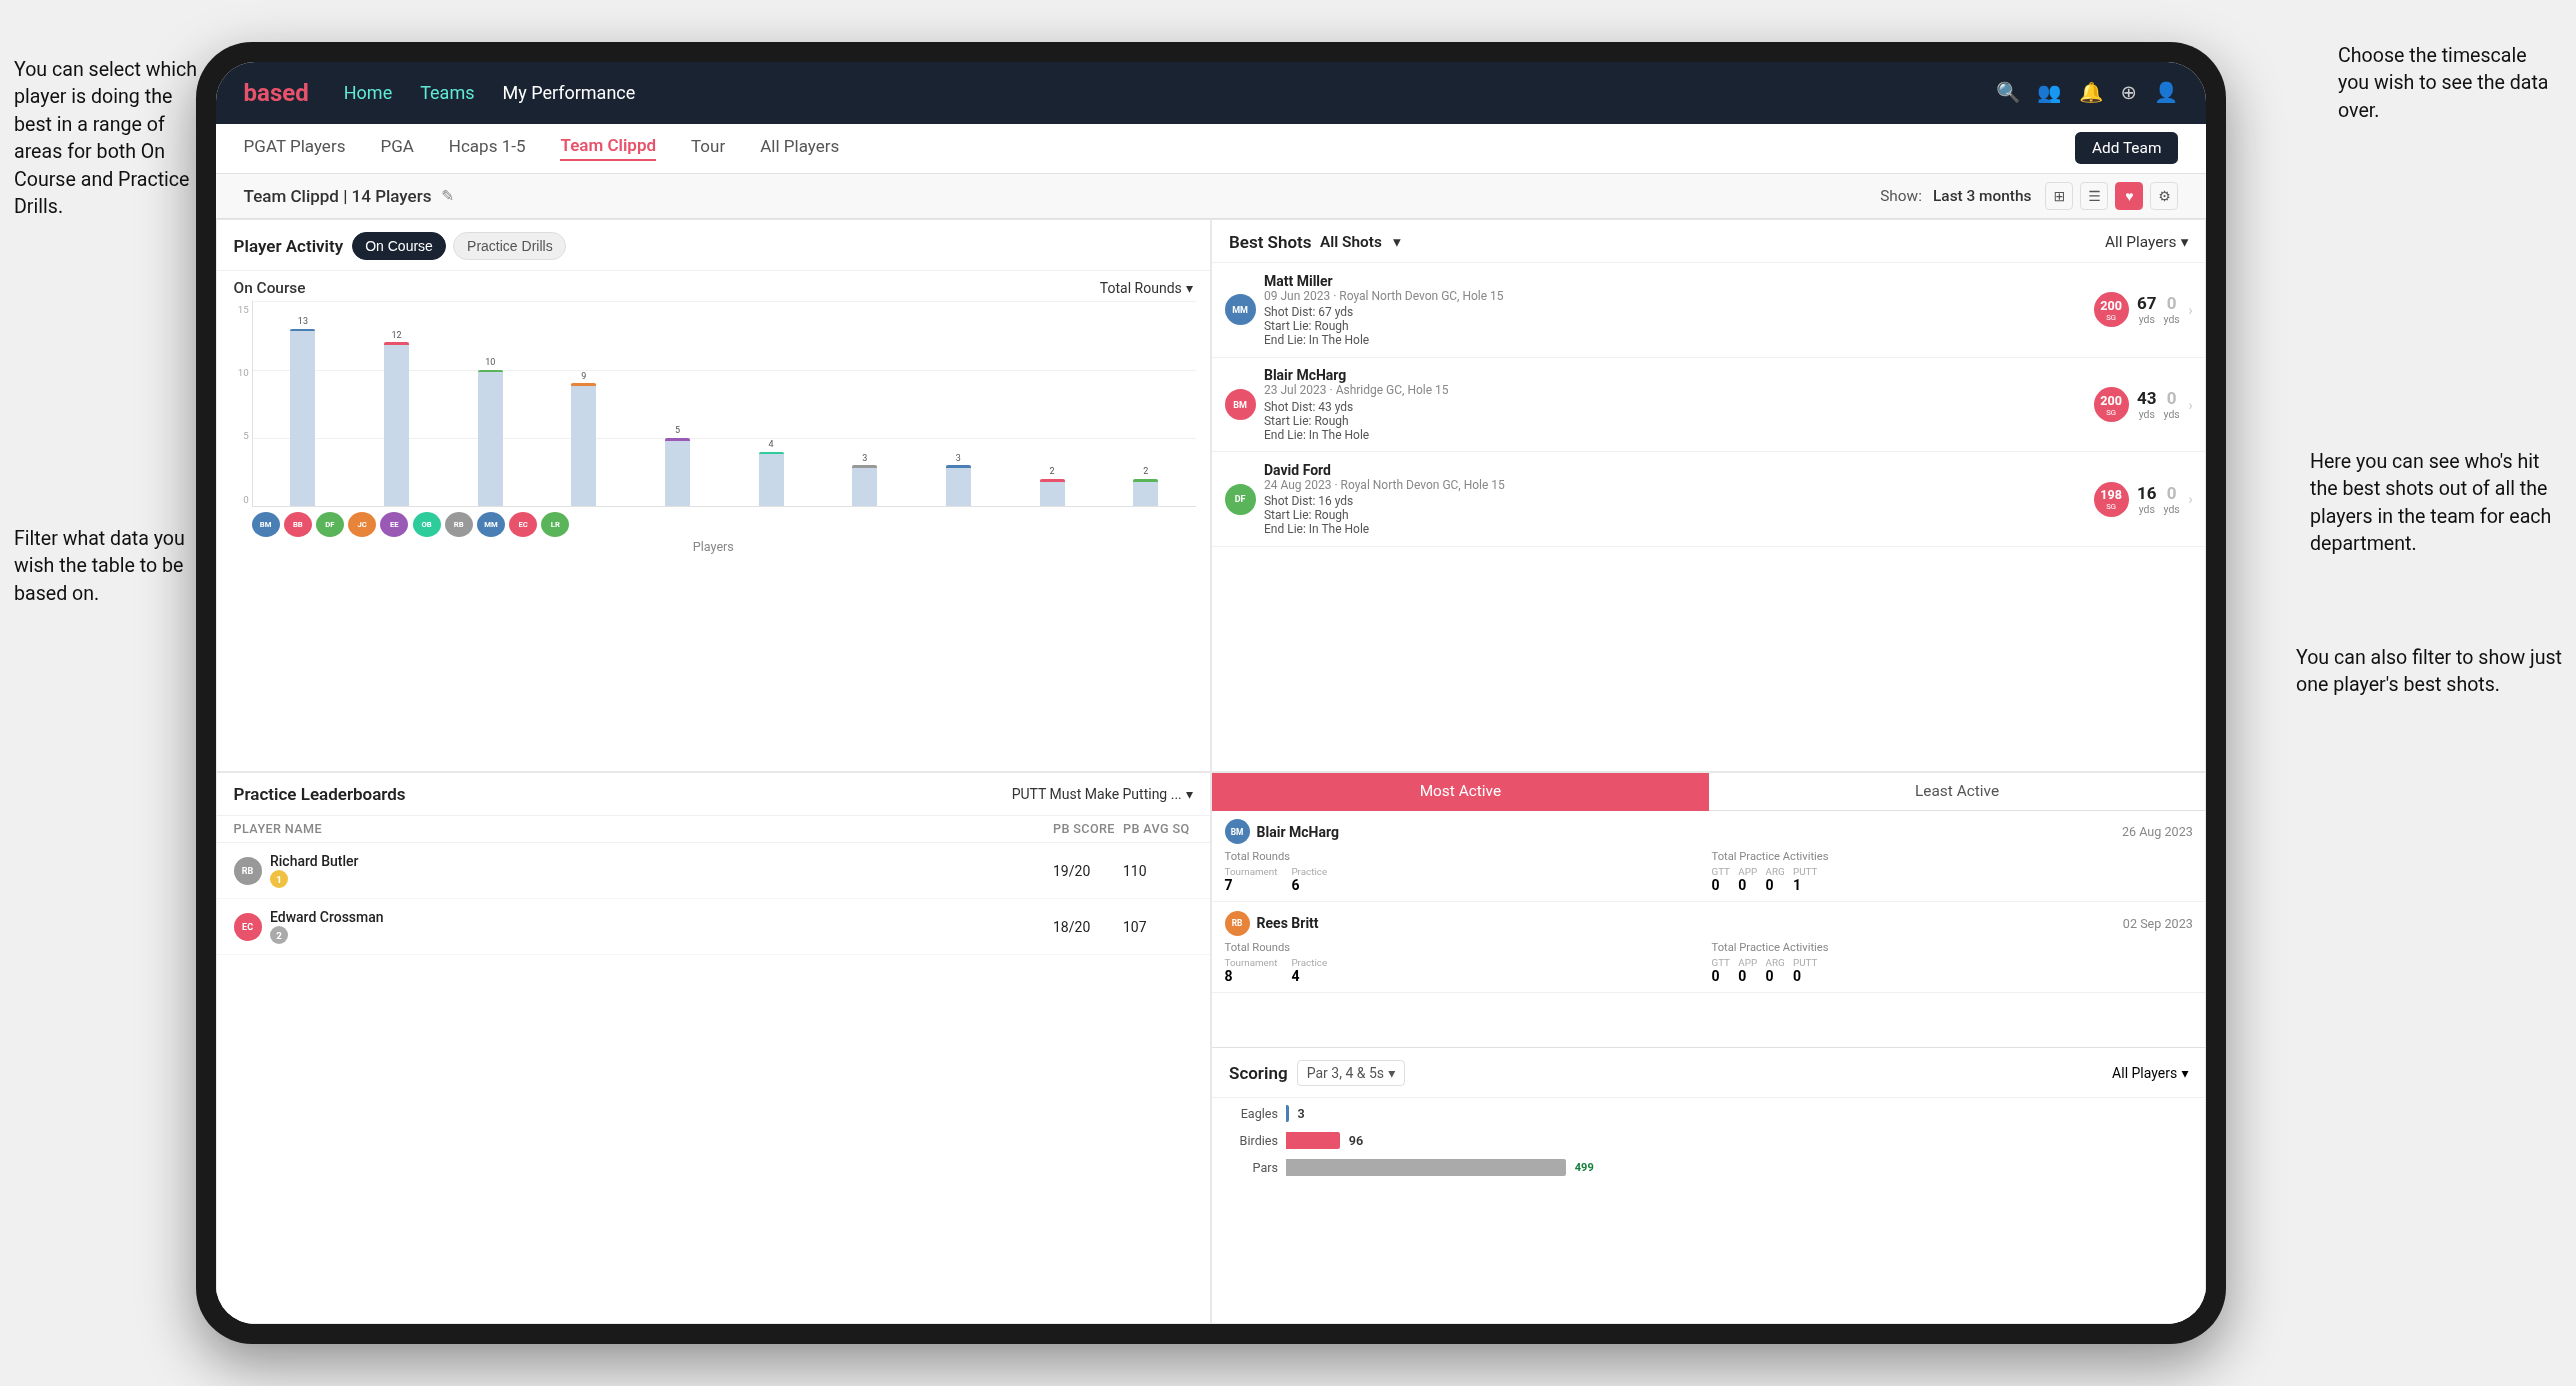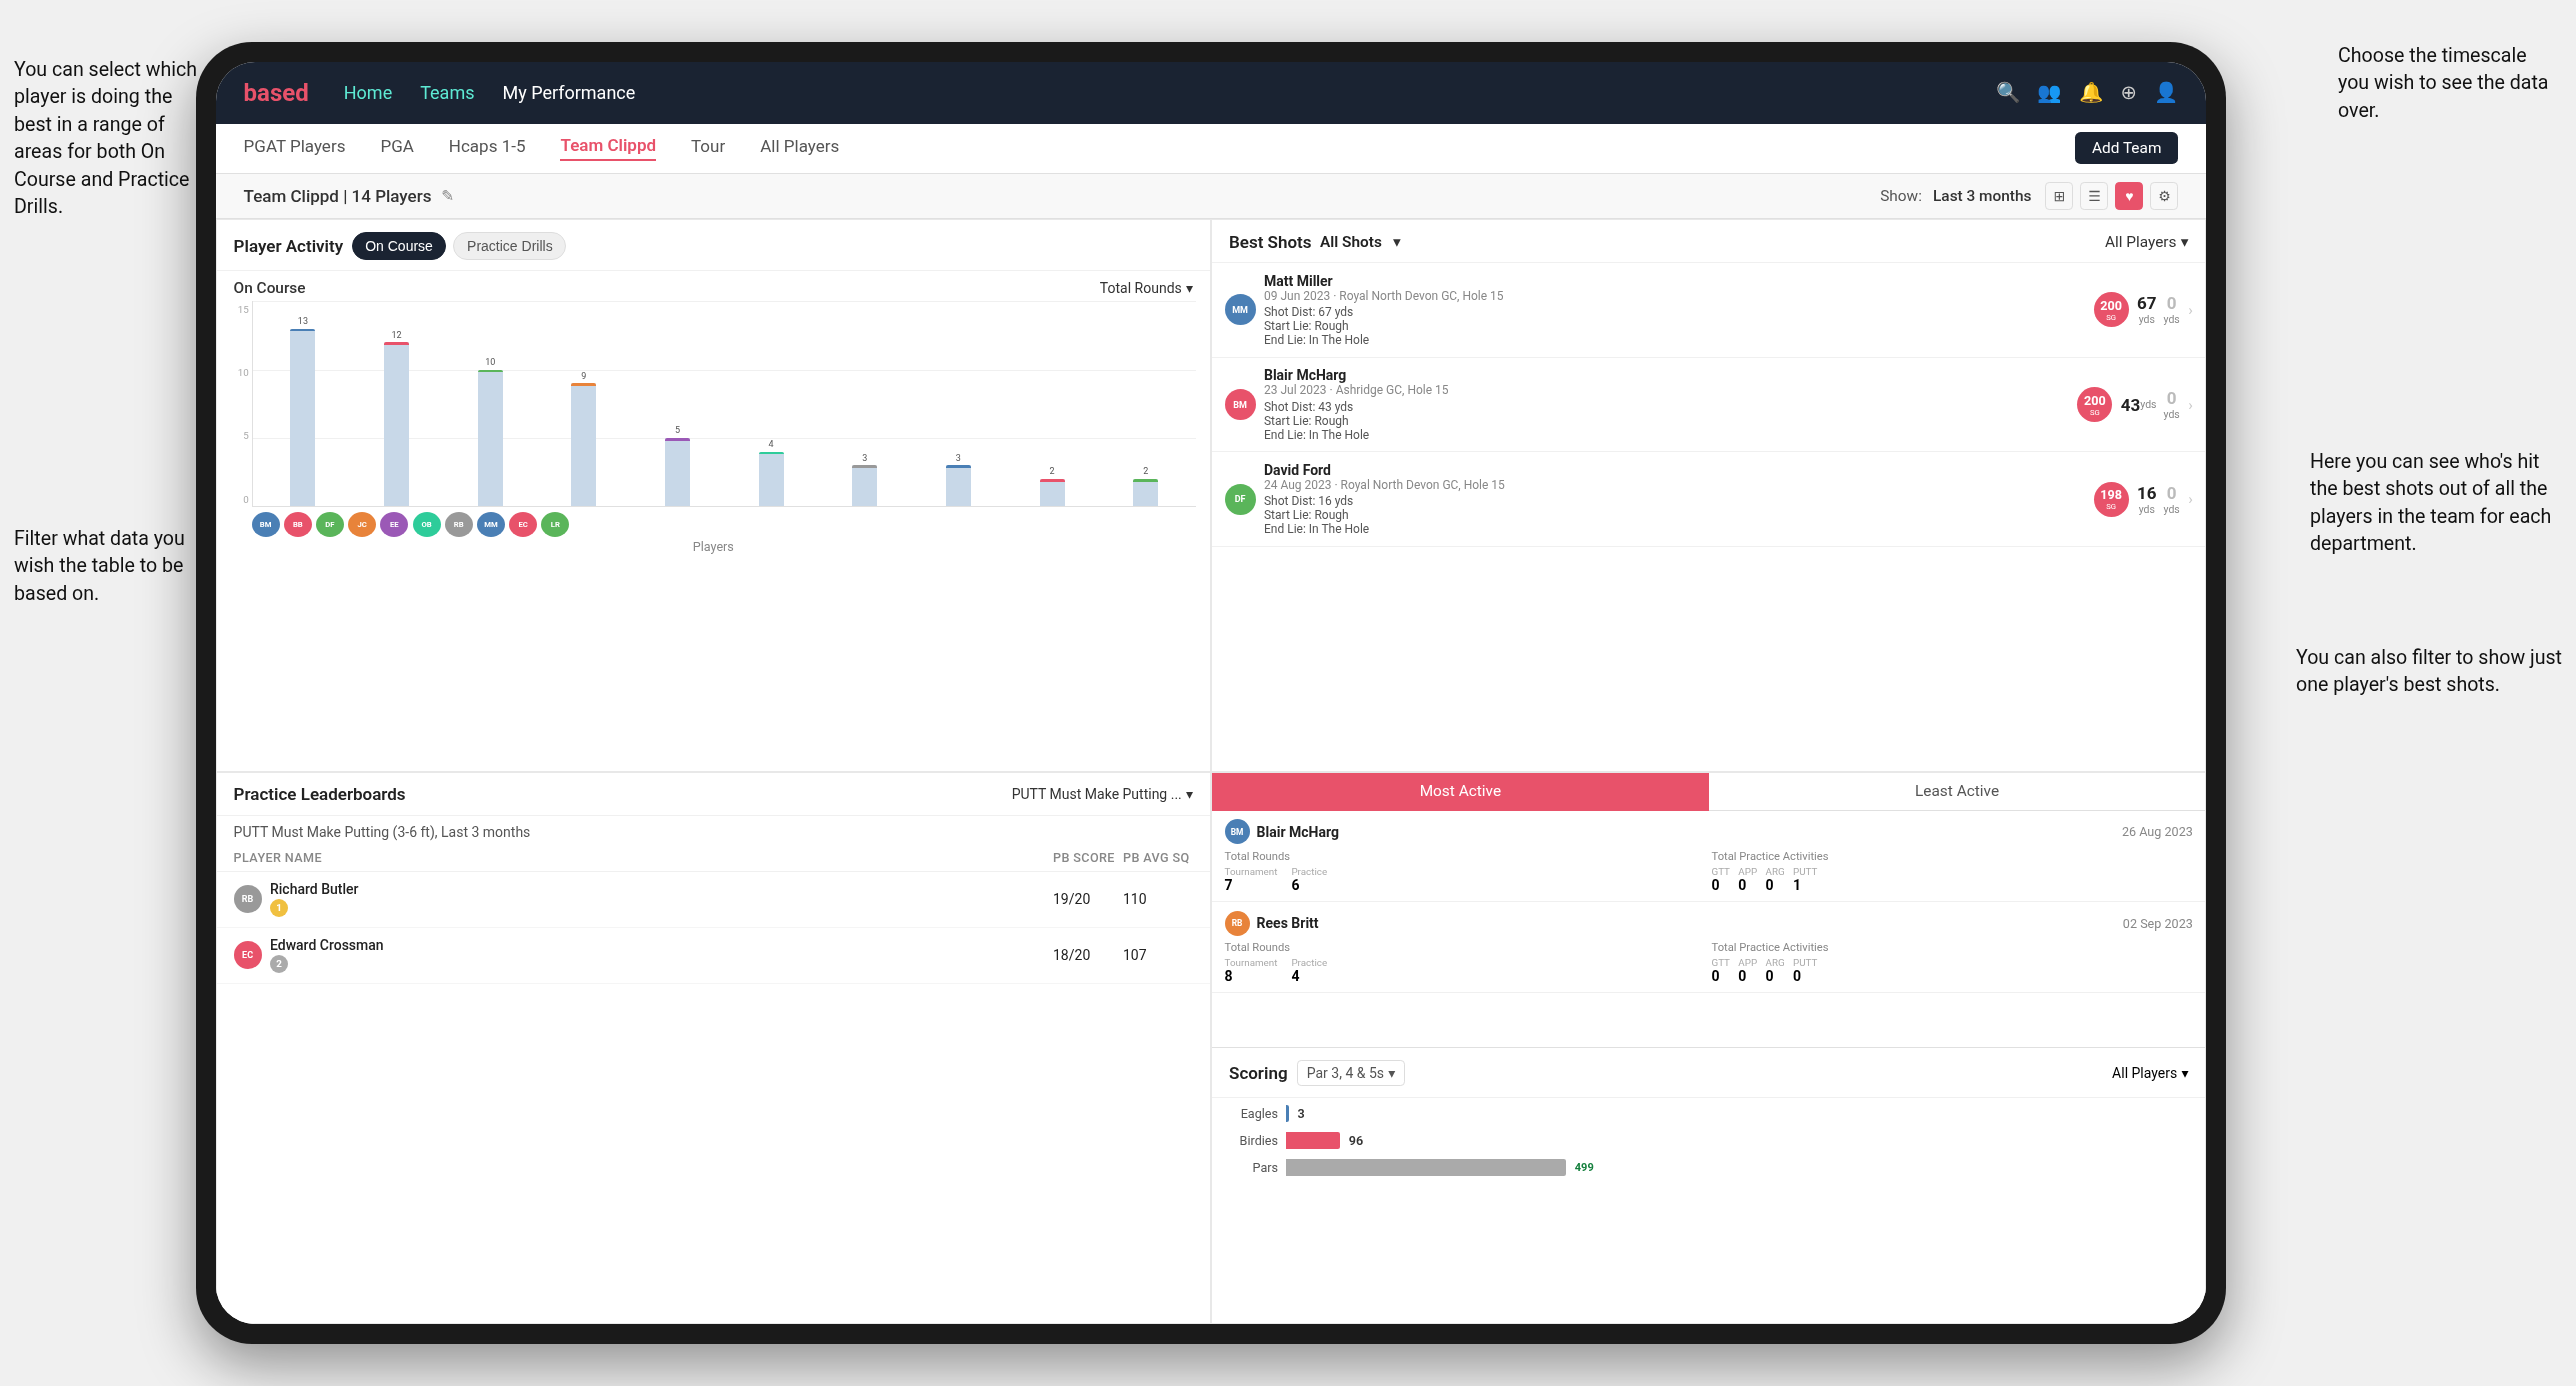--- a/index.html
+++ b/index.html
@@ -628,21 +628,21 @@
     <div style="flex:1;">
       <div style="font-size:14px;font-weight:700;color:#222;">Blair McHarg</div>
       <div style="font-size:12px;color:#888;">23 Jul 2023 · Ashridge GC, Hole 15</div>
       <div style="font-size:12px;color:#555; margin-top:2.1px;">Shot Dist: 43 yds<br>Start Lie: Rough<br>End Lie: In The Hole</div>
     </div>
     <div style="width:35px;height:35px;border-radius:50%;background:#e8526a;display:flex;flex-direction:column;align-items:center;justify-content:center;color:#fff;flex-shrink:0;">
       <span style="font-size:12.6px;font-weight:700;">200</span>
       <span style="font-size:7.7px;">SG</span>
     </div>
     <div style="display:flex;gap:7px;align-items:center;">
-      <div style="display:flex;flex-direction:row;align-items:center;">
+      <div style="display:flex;flex-direction:column;align-items:center;">
         <span style="font-size:17px;font-weight:700;color:#222;">43</span>
         <span style="font-size:10.5px;color:#888;">yds</span>
       </div>
       <div style="display:flex;flex-direction:column;align-items:center;">
         <span style="font-size:17px;font-weight:700;color:#bbb;">0</span>
         <span style="font-size:10.5px;color:#888;">yds</span>
       </div>
     </div>
     <span style="color:#ccc;font-size:15.4px;">›</span>
   </div>
@@ -673,21 +673,20 @@
       </div>
 
       <div class="panel leaderboard-panel">
         <div class="leaderboard-header">
           <span class="leaderboard-title">Practice Leaderboards</span>
           <div class="leaderboard-filter">
             <span>PUTT Must Make Putting ...</span>
             <span>▾</span>
           </div>
         </div>
-        <div class="leaderboard-sub-title">PUTT Must Make Putting (3-6 ft), Last 3 months</div>
         <div class="leaderboard-cols">
           <span class="col-header">PLAYER NAME</span>
           <span class="col-header">PB SCORE</span>
           <span class="col-header">PB AVG SQ</span>
         </div>
         <div id="leaderboard-rows">
             <div style="display: grid; grid-template-columns: 1fr 70px 70px; padding: 9.8px 17px; align-items: center; border-bottom: 0.7px solid rgb(245, 245, 245);">
     <div style="display:flex;align-items:center;gap:8.4px;">
       <div style="width:28px;height:28px;border-radius:50%;background:#999;display:flex;align-items:center;justify-content:center;font-size:9px;font-weight:700;color:#fff;">RB</div>
       <div>

